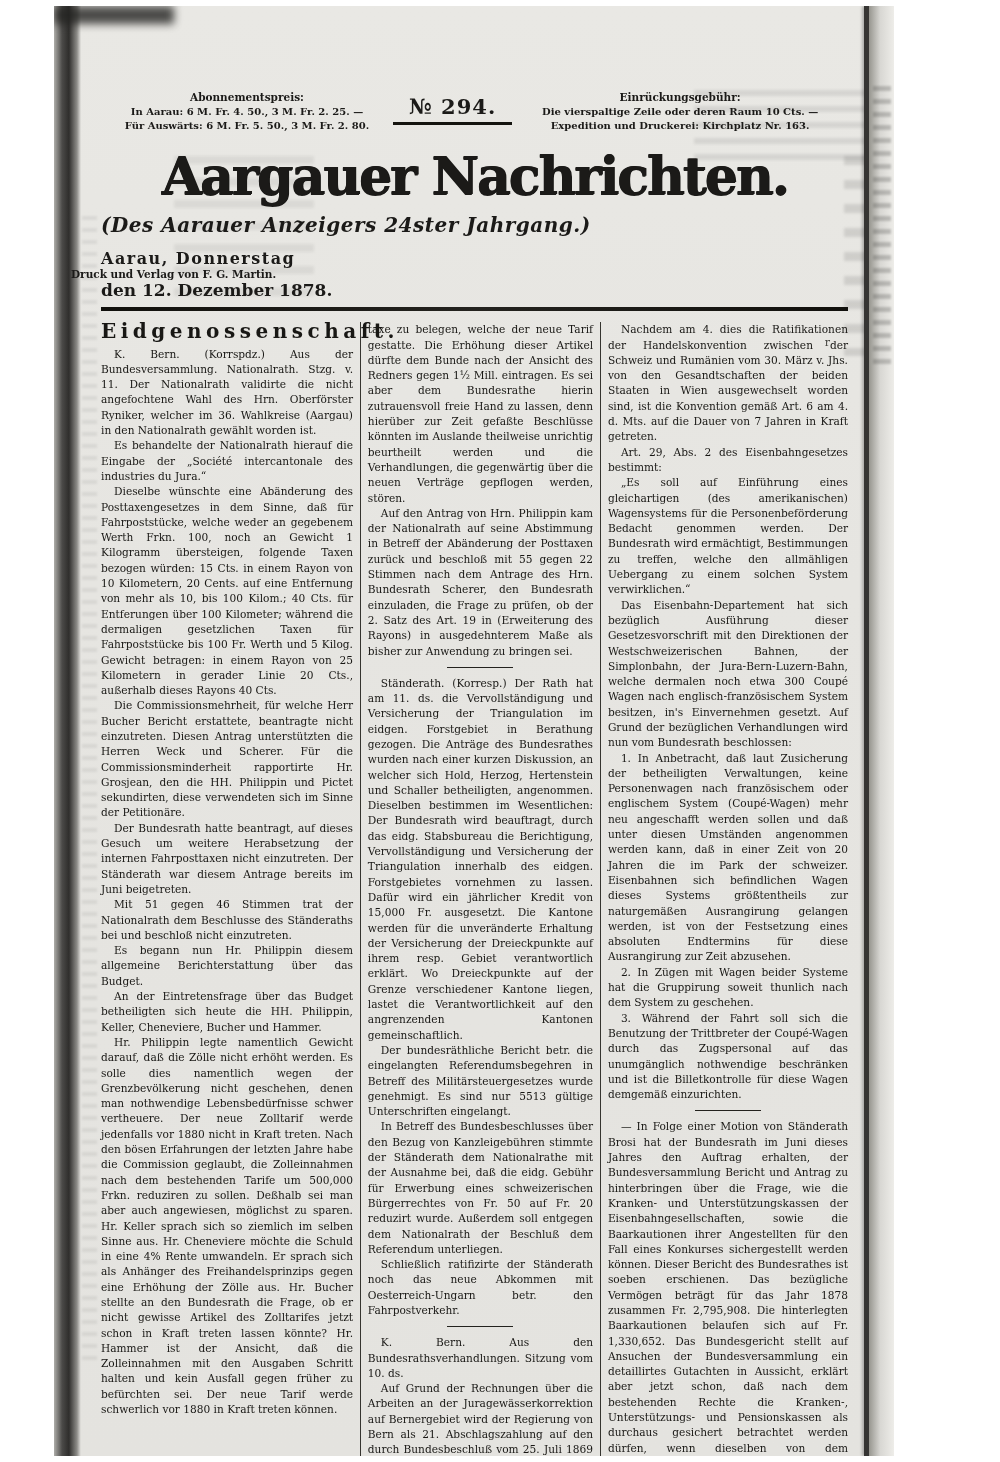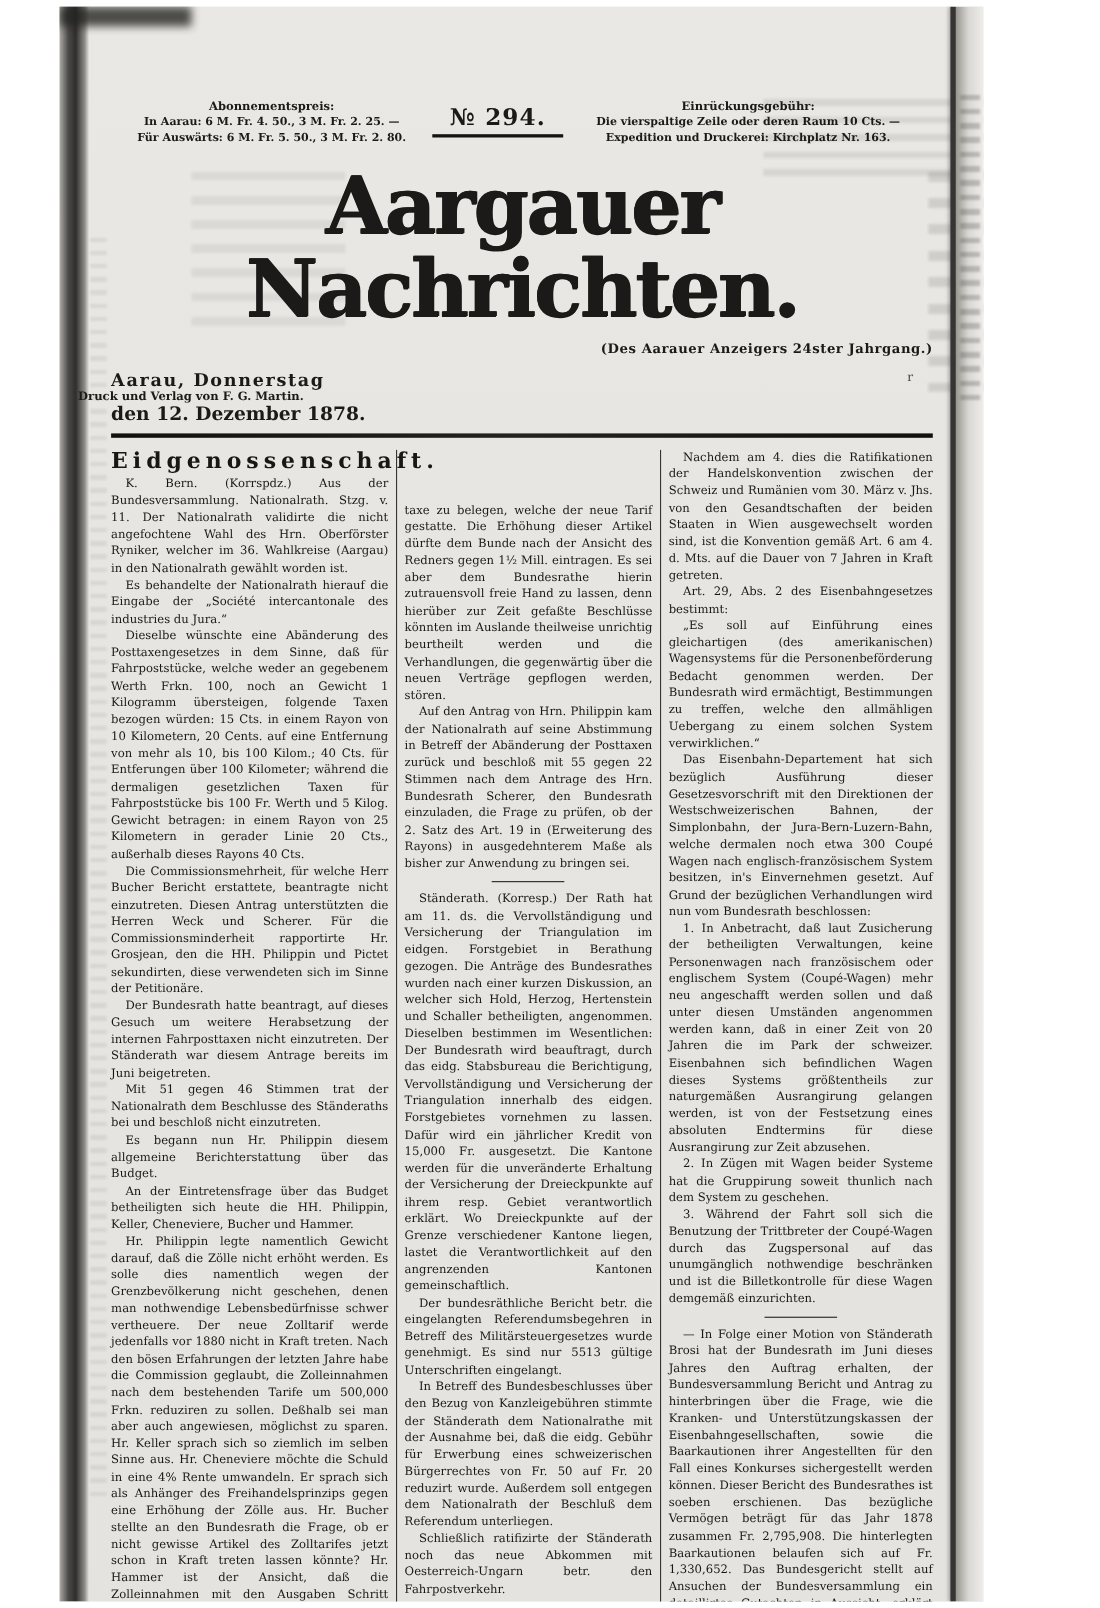--- a/index.html
+++ b/index.html
@@ -50,42 +50,42 @@
   .notices{display:flex;justify-content:space-between;align-items:flex-start;}
   .notice{font-size:10px;line-height:1.4;text-align:center;font-weight:bold;}
   .notice .nt{font-size:10.5px;font-weight:bold;}
   .notice.left{width:300px;}
   .notice.right{width:345px;}
   .issue{
     font-size:21px;font-weight:bold;letter-spacing:1px;
     border-bottom:3px solid #15140f;padding:0 16px 3px;margin-top:4px;white-space:nowrap;
   }
   h1.masthead{
-    margin:16px 0 0;text-align:center;font-size:72px;line-height:1.05;
+    margin:16px 0 0;text-align:center;font-size:52px;line-height:1.05;
     font-weight:bold;letter-spacing:-2px;
     text-shadow:1px 0 0 #1b1a18, 0 1px 0 #1b1a18;
   }
-  .subtitle{margin-top:10px;text-align:right;font-size:12px;font-weight:bold;letter-spacing:.5px;}
+  .subtitle{margin-top:10px;text-align:left;font-size:20px;font-weight:bold;letter-spacing:.5px;font-style:italic;}
   .dateline{
     margin-top:12px;display:flex;justify-content:space-between;align-items:baseline;flex-direction:column;
   }
   .dl-place{font-size:16px;font-weight:bold;letter-spacing:1.5px;}
   .dl-imprint{font-size:10.5px;font-weight:bold;transform:translateX(-30px);}
   .dl-date{font-size:17px;font-weight:bold;}
   .main-rule{margin-top:7px;height:4px;background:linear-gradient(90deg,#11100c 0%,#24231f 50%,#11100c 100%);}
   .margin-mark{position:absolute;right:34px;top:330px;font-size:11px;color:#44433f;}
   
   .cols{display:flex;margin-top:11px;align-items:stretch;}
   .col{font-size:10.6px;line-height:15.3px;text-align:justify;color:#181714;}
   .col.c1{width:252px;}
   .col.c2{width:272px;}
   .col.c3{width:290px;}
   .colsep{width:1px;background:#35342f;margin:0 7px;}
   .col p{margin:0;text-indent:13px;}
-  .col p.cont{text-indent:0;margin-top:48px;}
+  .col p.cont{text-indent:0;}
   h2.sect{
     margin:2px 0 7px;text-align:left;font-size:20px;font-weight:bold;
     letter-spacing:4.5px;text-indent:0;
   }
   hr.sep{border:0;border-top:1.5px solid #23221e;width:66px;margin:8px auto;}
 </style>
 </head>
 <body>
 
 <div class="scan">

